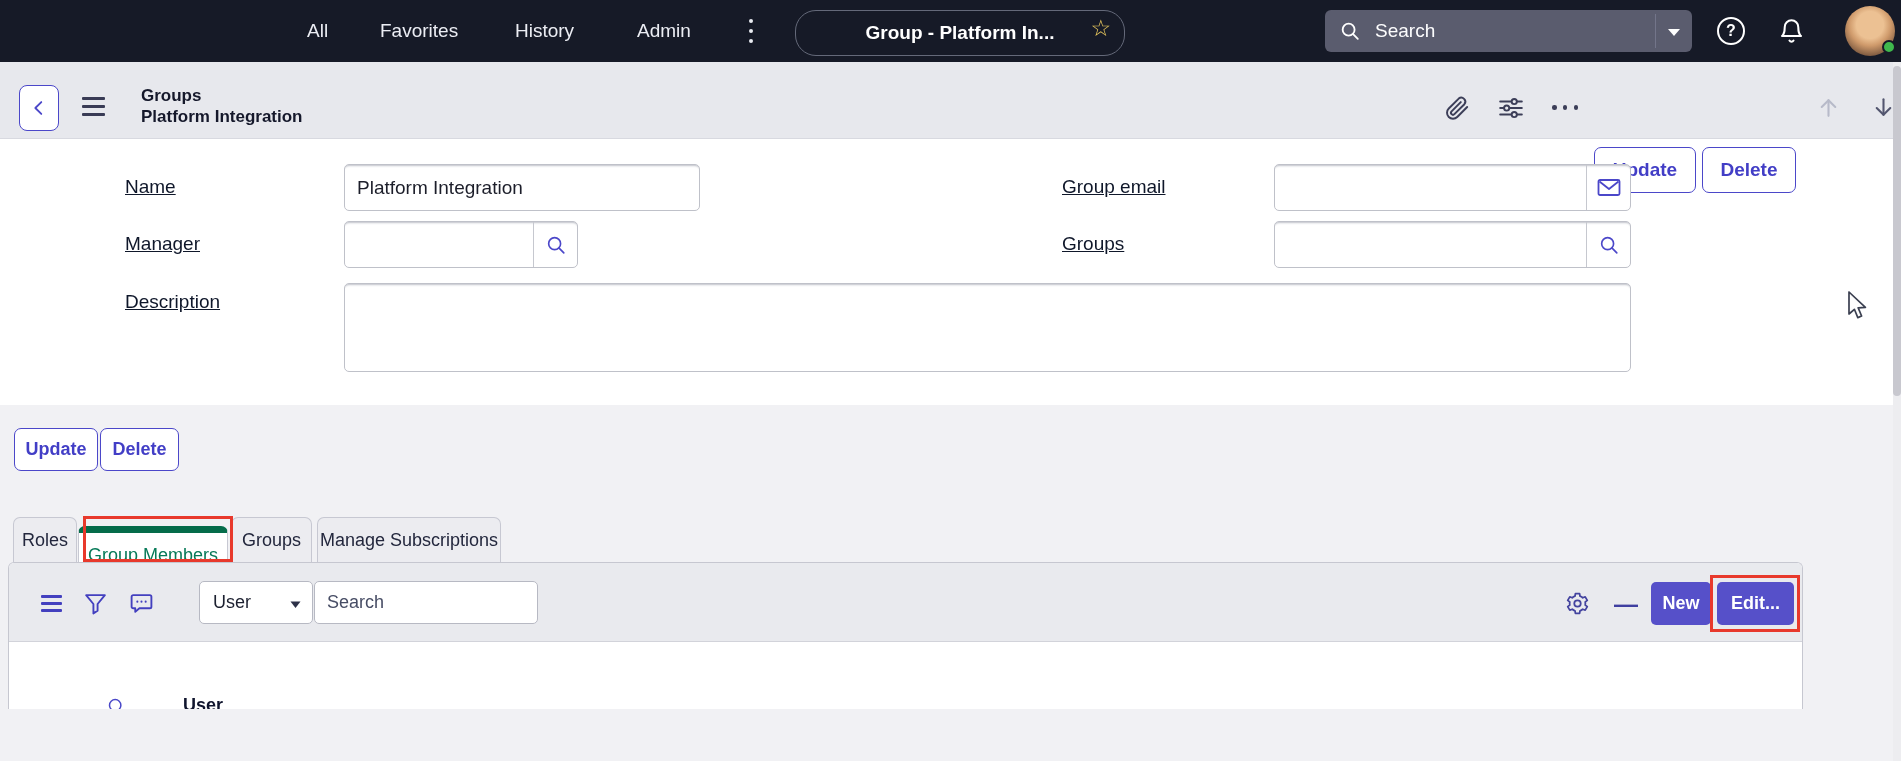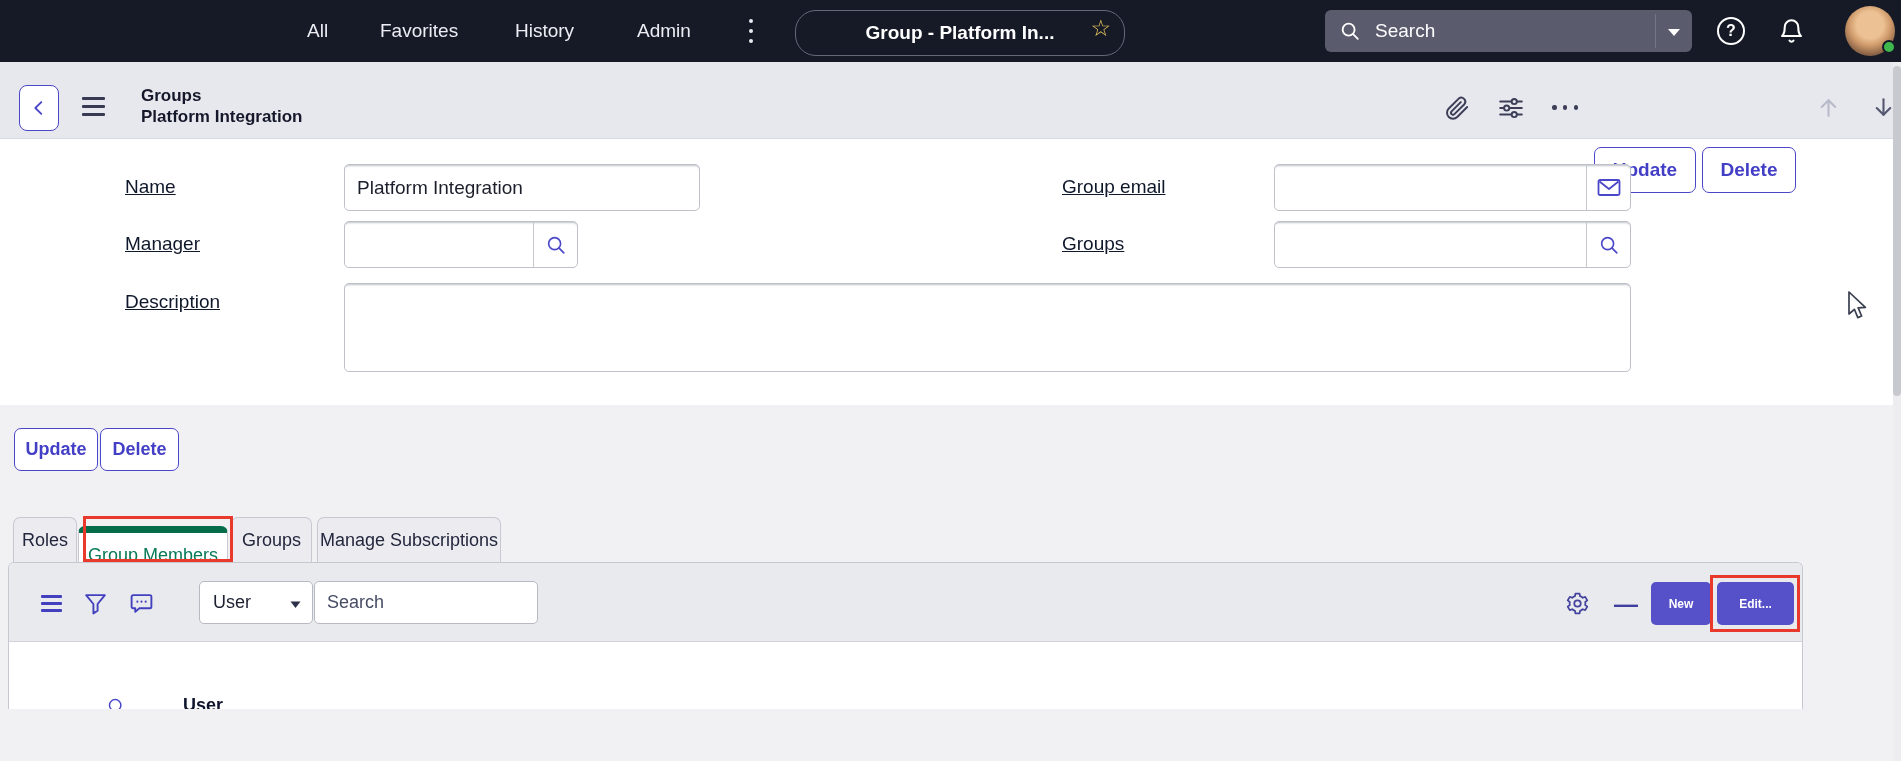--- a/index.html
+++ b/index.html
@@ -96,21 +96,21 @@
                font-size:18px; color:#1c2030; cursor:pointer; }
   .lt-select .val { margin-left:13px; }
   .lt-select .sel-caret { position:absolute; right:11px; top:19px; }
   .lt-search { position:absolute; left:305px; top:18px; width:224px; height:43px; background:#fff;
                border:1px solid #b7b9c3; border-radius:5px; font-size:18px; color:#1c2030;
                padding:0 12px; font-family:"Liberation Sans",sans-serif; }
   .lt-search::placeholder { color:#474d65; opacity:1; }
   .lt-minus { position:absolute; left:1605px; top:27px; width:24px; height:25px; color:#3f3fa0;
               font-size:24px; font-weight:bold; cursor:pointer; text-align:center; }
   .btn-primary { position:absolute; top:19px; height:43px; background:#5650c9; border:none;
-                 border-radius:5px; color:#fff; font-weight:bold; font-size:12px;
+                 border-radius:5px; color:#fff; font-weight:bold; font-size:18px;
                  display:flex; align-items:center; justify-content:center; cursor:pointer; }
   .crumb-row { position:absolute; left:0; top:79px; width:100%; height:41px; background:#fbfbfd;
                border-bottom:1px solid #d9dae1; display:flex; align-items:center; }
   .crumb-row span { margin-left:27px; font-size:18px; color:#333a4e; }
   .col-head-row { position:absolute; left:0; top:120px; width:100%; height:48px; background:#fff;
                   border-bottom:1px solid #dcdde4; }
   .col-head-row .mag2 { position:absolute; left:97px; top:13px; width:21px; height:21px; color:#4a48c8; }
   .col-head-row .col-label { position:absolute; left:174px; top:12px; font-size:18px;
                              font-weight:bold; color:#10152e; }
   .empty-row { position:absolute; left:0; top:168px; width:100%; height:31px; background:#f5f5f8; }

